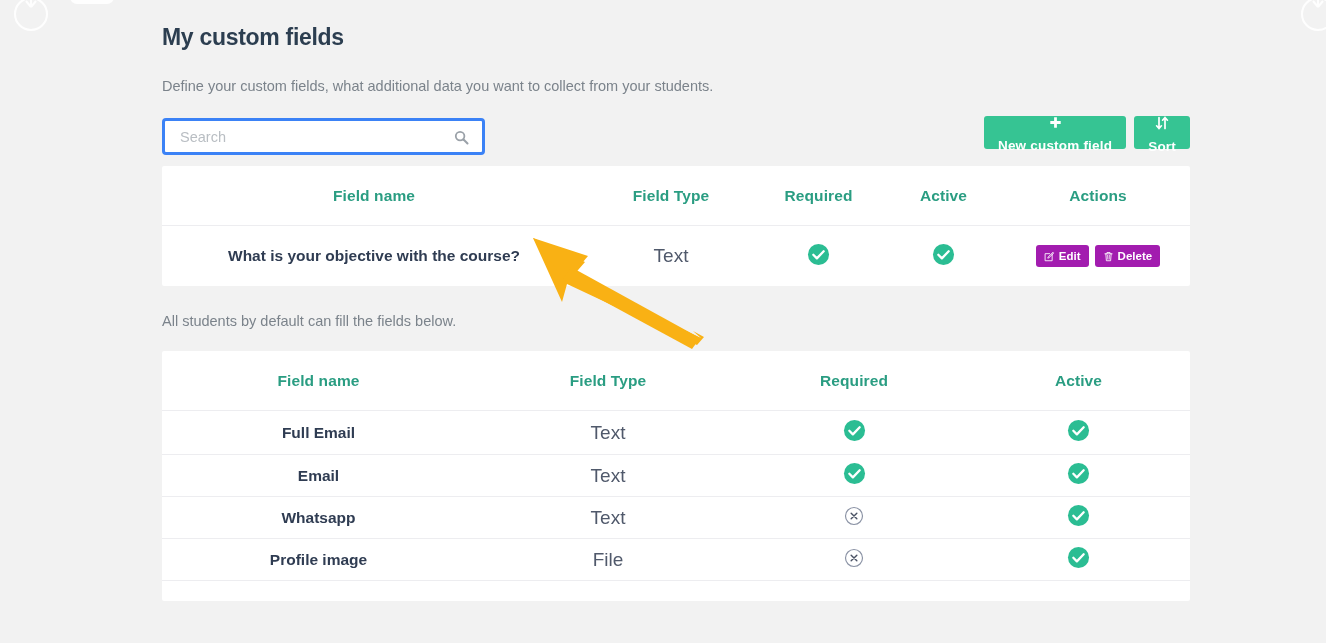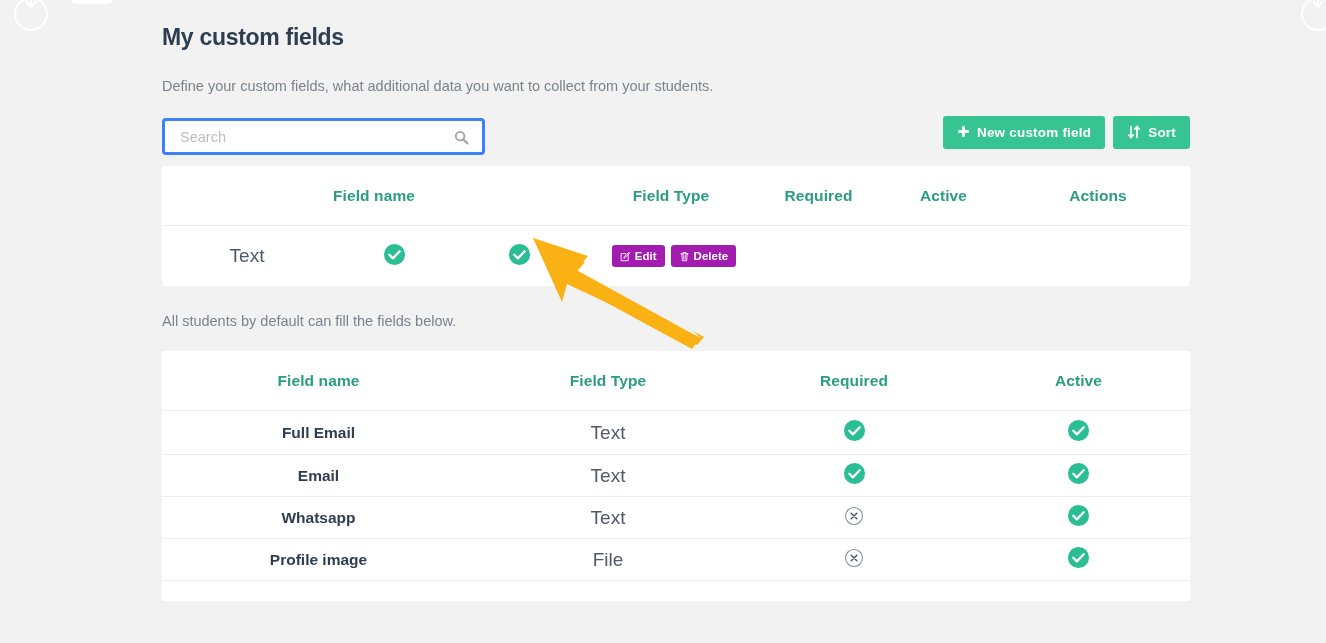--- a/index.html
+++ b/index.html
@@ -57,20 +57,21 @@
   }
 
   .btn-group { position: absolute; right: 0; top: -2px; display: flex; gap: 8px; }
   .btn {
     height: 33px; border: 0; border-radius: 3px;
     background: #36c493; color: #ffffff;
     font-size: 13.5px; font-weight: bold; letter-spacing: .2px;
     display: flex; align-items: center; gap: 7px;
     padding: 0 14px; cursor: pointer;
     font-family: "Liberation Sans", sans-serif;
+    flex-direction: column;
   }
   .btn .glyph { font-size: 14px; line-height: 1; display: inline-block; }
 
   
   .table {
     background: #ffffff; margin-top: 14px; width: 1028px;
     border-radius: 2px;
   }
   .trow { display: flex; align-items: center; border-bottom: 1px solid #ededf0; }
   .trow:last-child { border-bottom: 0; }
@@ -176,20 +177,21 @@
     <div class="table t1">
       <div class="trow thead">
         <div class="cell c-name">Field name</div>
         <div class="cell c-type">Field Type</div>
         <div class="cell c-req">Required</div>
         <div class="cell c-act">Active</div>
         <div class="cell c-actions">Actions</div>
       </div>
 
       <div class="trow tbody-row">
+        <div class="cell c-name cell-name">What is your objective with the course?</div>
         <div class="cell c-type cell-type">Text</div>
         <div class="cell c-req">
           <span class="ico ico-check">
             <svg width="23" height="23" viewBox="0 0 24 24">
               <circle cx="12" cy="12" r="11"></circle>
               <path d="M6.6 12.3 L10.3 16 L17.4 8.6"></path>
             </svg>
           </span>
         </div>
         <div class="cell c-act">

